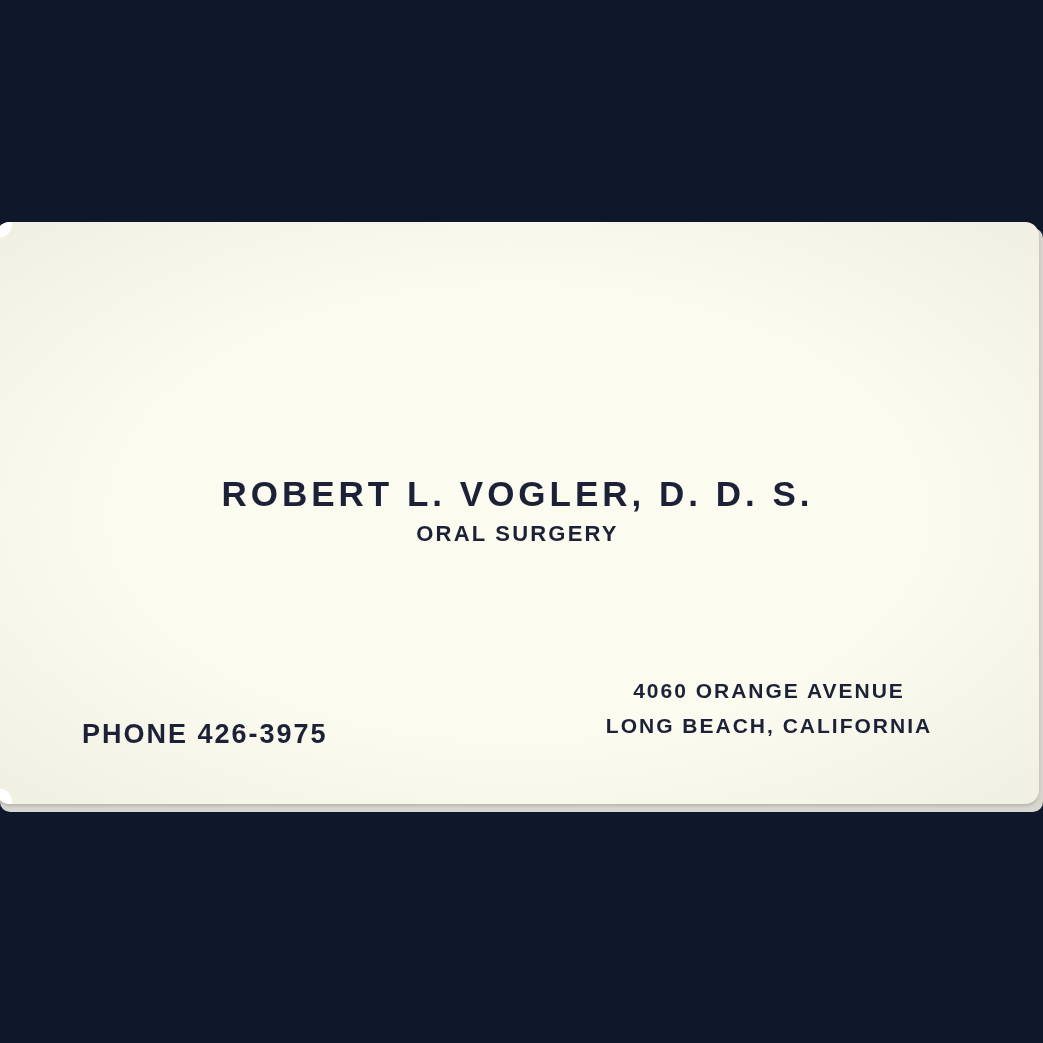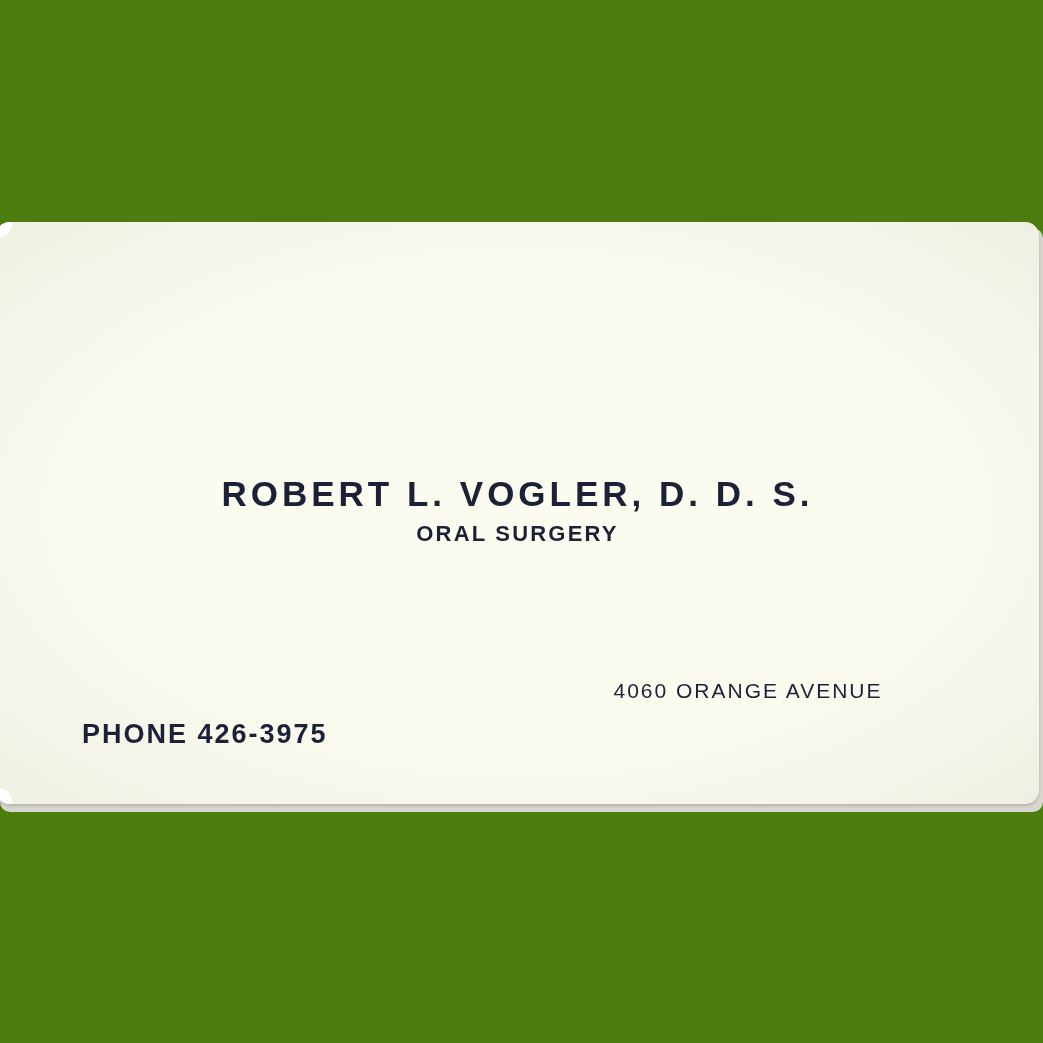--- a/index.html
+++ b/index.html
@@ -11,21 +11,21 @@
     height: 1043px;
     background: #ffffff;
     font-family: "Liberation Sans", sans-serif;
     overflow: hidden;
   }
 
   #scene {
     position: relative;
     width: 1043px;
     height: 1043px;
-    background: #4d7c0f;
+    background: #0f172a;
   }
 
   
   .card-shadow {
     position: absolute;
     left: 0px;
     top: 228px;
     width: 1043px;
     height: 584px;
     background: #d8d6cf;
@@ -84,27 +84,27 @@
     font-family: "Liberation Sans", sans-serif;
     font-size: 22px;
     font-weight: 700;
     letter-spacing: 2.2px;
     color: #1c2137;
     white-space: nowrap;
   }
 
   .address-block {
     position: absolute;
-    right: 81px;
+    right: 60px;
     top: 451px;
     text-align: center;
     width: 420px;
     font-family: "Liberation Sans", sans-serif;
     font-size: 21px;
-    font-weight: 400;
+    font-weight: 700;
     letter-spacing: 2.0px;
     color: #1c2137;
     line-height: 35px;
   }
 
   .phone-line {
     position: absolute;
     left: 86px;
     top: 497px;
     font-family: "Liberation Sans", sans-serif;
@@ -134,20 +134,21 @@
 
   <div class="business-card">
     <div class="card-inner">
 
       <div class="name-line">ROBERT L. VOGLER, D. D. S.</div>
 
       <div class="specialty-line">ORAL SURGERY</div>
 
       <div class="address-block">
         <div>4060 ORANGE AVENUE</div>
+        <div>LONG BEACH, CALIFORNIA</div>
       </div>
 
       <div class="phone-line">PHONE 426-3975</div>
 
       <div class="corner-nick tl"></div>
       <div class="corner-nick bl"></div>
     </div>
   </div>
 
 </div>

